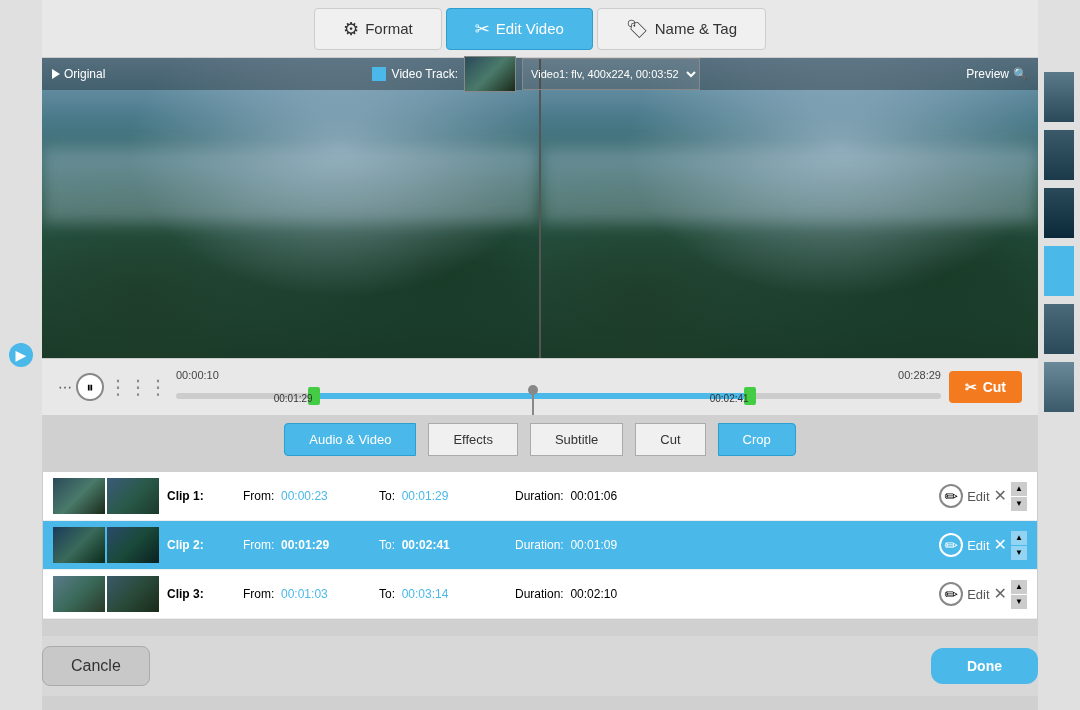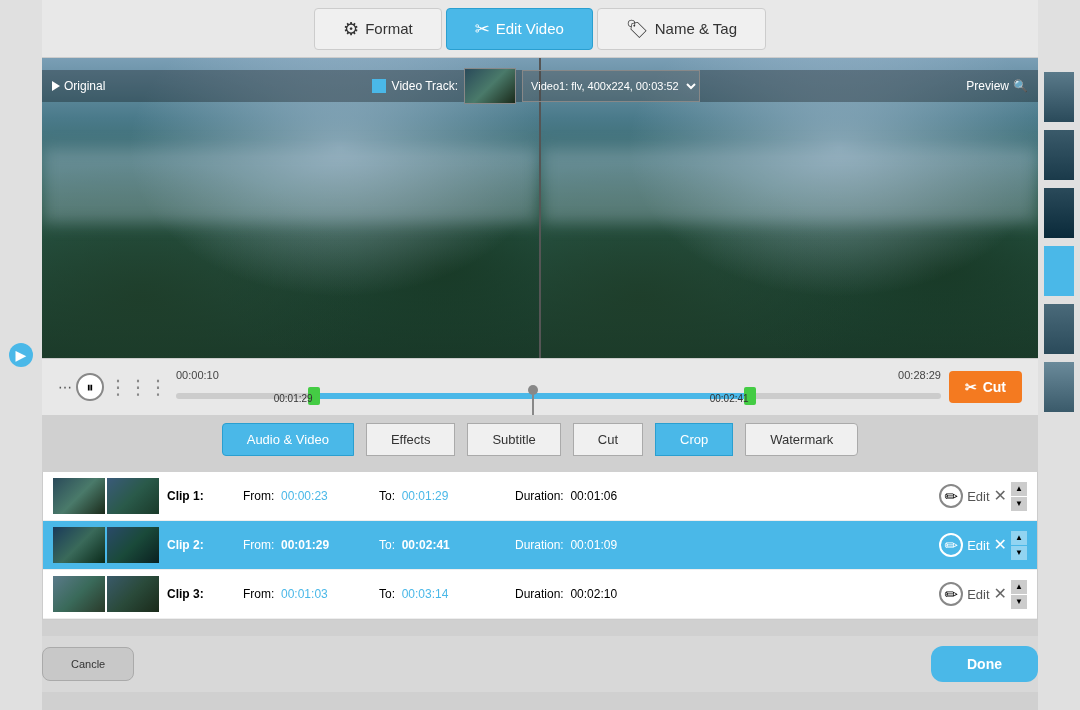--- a/index.html
+++ b/index.html
@@ -59,21 +59,21 @@
     .video-section {
       position: relative;
       background: #111;
       height: 300px;
       margin: 0 42px;
       display: flex;
     }
 
     .video-header {
       position: absolute;
-      top: 12px;
+      top: 0;
       left: 0;
       right: 0;
       height: 32px;
       display: flex;
       align-items: center;
       justify-content: space-between;
       padding: 0 10px;
       z-index: 10;
       background: rgba(0,0,0,0.3);
     }
@@ -477,21 +477,21 @@
       background: #d8d8d8;
     }
 
     .cancel-btn {
       background: #c8c8c8;
       color: #333;
       border: 1px solid #aaa;
       padding: 10px 28px;
       border-radius: 8px;
       cursor: pointer;
-      font-size: 11px;
+      font-size: 16px;
     }
 
     .done-btn {
       background: #4ab8e8;
       color: white;
       border: none;
       padding: 10px 36px;
       border-radius: 12px;
       cursor: pointer;
       font-size: 14px;
@@ -679,23 +679,20 @@
       <span>Effects</span>
     </button>
     <button class="edit-tab">
       <span>Subtitle</span>
     </button>
     <button class="edit-tab">
       <span>Cut</span>
     </button>
     <button class="edit-tab active">
       <span>Crop</span>
-    </button>
-    <button class="edit-tab">
-      <span>Watermark</span>
     </button>
   </div>
 
   <div class="clips-panel">
 
     <div class="clip-row">
       <div class="clip-thumb-pair">
         <div class="clip-thumb clip-thumb-1"></div>
         <div class="clip-thumb clip-thumb-2"></div>
       </div>

